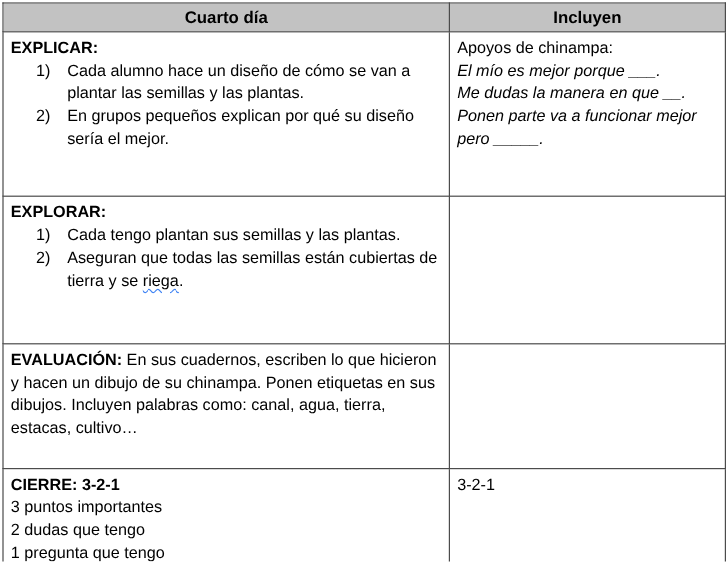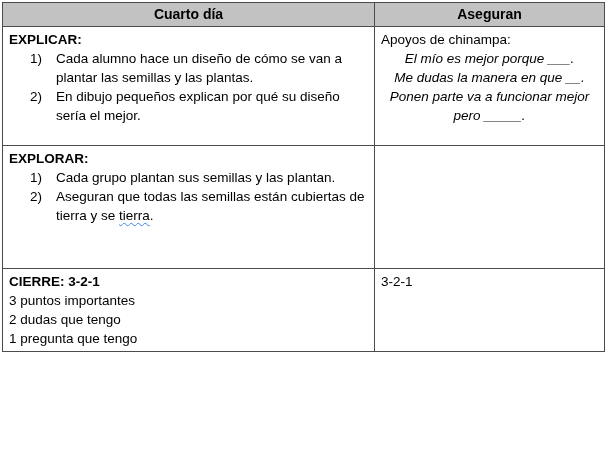--- a/index.html
+++ b/index.html
@@ -33,94 +33,100 @@
     background: var(--header-bg, #c2c2c2);
     height: 20px;
     text-align: center;
     vertical-align: middle;
     font-weight: bold;
     font-size: 14px;
     padding: 2px 6px;
   }
   .col-left  { width: 372px; }
   .col-right { width: 230px; }
-  .h-r1 td { height: 119px; }
+  .h-r1 td { height: 137px; }
   .h-r2 td { height: 123px; }
   .h-r3 td { height: 104px; }
   .h-r4 td { height: 82px; }
   .section-title { font-weight: bold; }
   .num-list { margin-top: 0; }
   .num-item { display: flex; }
   .num-item .marker {
     flex: 0 0 26px;
     margin-left: 21px;
   }
   .num-item .itxt { flex: 1; }
-  .italic-line { font-style: italic; text-align: center; }
+  .italic-line { font-style: italic; }
   .squiggle {
     text-decoration-line: underline;
     text-decoration-style: wavy;
     text-decoration-color: var(--squiggle, #4285f4);
     text-decoration-thickness: 1px;
     text-underline-offset: 2px;
   }
 </style>
 </head>
 <body>
 
 <table class="doc-table">
   <colgroup>
     <col class="col-left">
     <col class="col-right">
   </colgroup>
   <tbody>
       <tr>
     <th>Cuarto día</th>
-    <th>Aseguran</th>
+    <th>Incluyen</th>
   </tr>
 
   <tr class="h-r1">
     <td>
       <div class="section-title">EXPLICAR:</div>
       <div class="num-list">
         <div class="num-item">
           <span class="marker">1)</span>
           <span class="itxt">Cada alumno hace un diseño de cómo se van a plantar las semillas y las plantas.</span>
         </div>
         <div class="num-item">
           <span class="marker">2)</span>
-          <span class="itxt">En dibujo pequeños explican por qué su diseño sería el mejor.</span>
+          <span class="itxt">En grupos pequeños explican por qué su diseño sería el mejor.</span>
         </div>
       </div>
     </td>
     <td>
       <div>Apoyos de chinampa:</div>
       <div class="italic-line">El mío es mejor porque  ___.</div>
       <div class="italic-line">Me dudas la manera en que __.</div>
       <div class="italic-line">Ponen parte va a funcionar mejor pero _____.</div>
     </td>
   </tr>
 
   <tr class="h-r2">
     <td>
       <div class="section-title">EXPLORAR:</div>
       <div class="num-list">
         <div class="num-item">
           <span class="marker">1)</span>
-          <span class="itxt">Cada grupo plantan sus semillas y las plantan.</span>
+          <span class="itxt">Cada tengo plantan sus semillas y las plantas.</span>
         </div>
         <div class="num-item">
           <span class="marker">2)</span>
-          <span class="itxt"><span>Aseguran que todas las semillas están cubiertas de tierra y se </span><span class="squiggle">tierra</span><span>.</span></span>
+          <span class="itxt"><span>Aseguran que todas las semillas están cubiertas de tierra y se </span><span class="squiggle">riega</span><span>.</span></span>
         </div>
       </div>
     </td>
     <td></td>
   </tr>
 
+  <tr class="h-r3">
+    <td>
+      <span class="section-title">EVALUACIÓN:</span><span> En sus cuadernos, escriben lo que hicieron y hacen un dibujo de su chinampa. Ponen etiquetas en sus dibujos. Incluyen palabras como: canal, agua, tierra, estacas, cultivo…</span>
+    </td>
+    <td></td>
+  </tr>
 
   <tr class="h-r4">
     <td>
       <div class="section-title">CIERRE: 3-2-1</div>
       <div>3 puntos importantes</div>
       <div>2 dudas que tengo</div>
       <div>1 pregunta que tengo</div>
     </td>
     <td>3-2-1</td>
   </tr>

